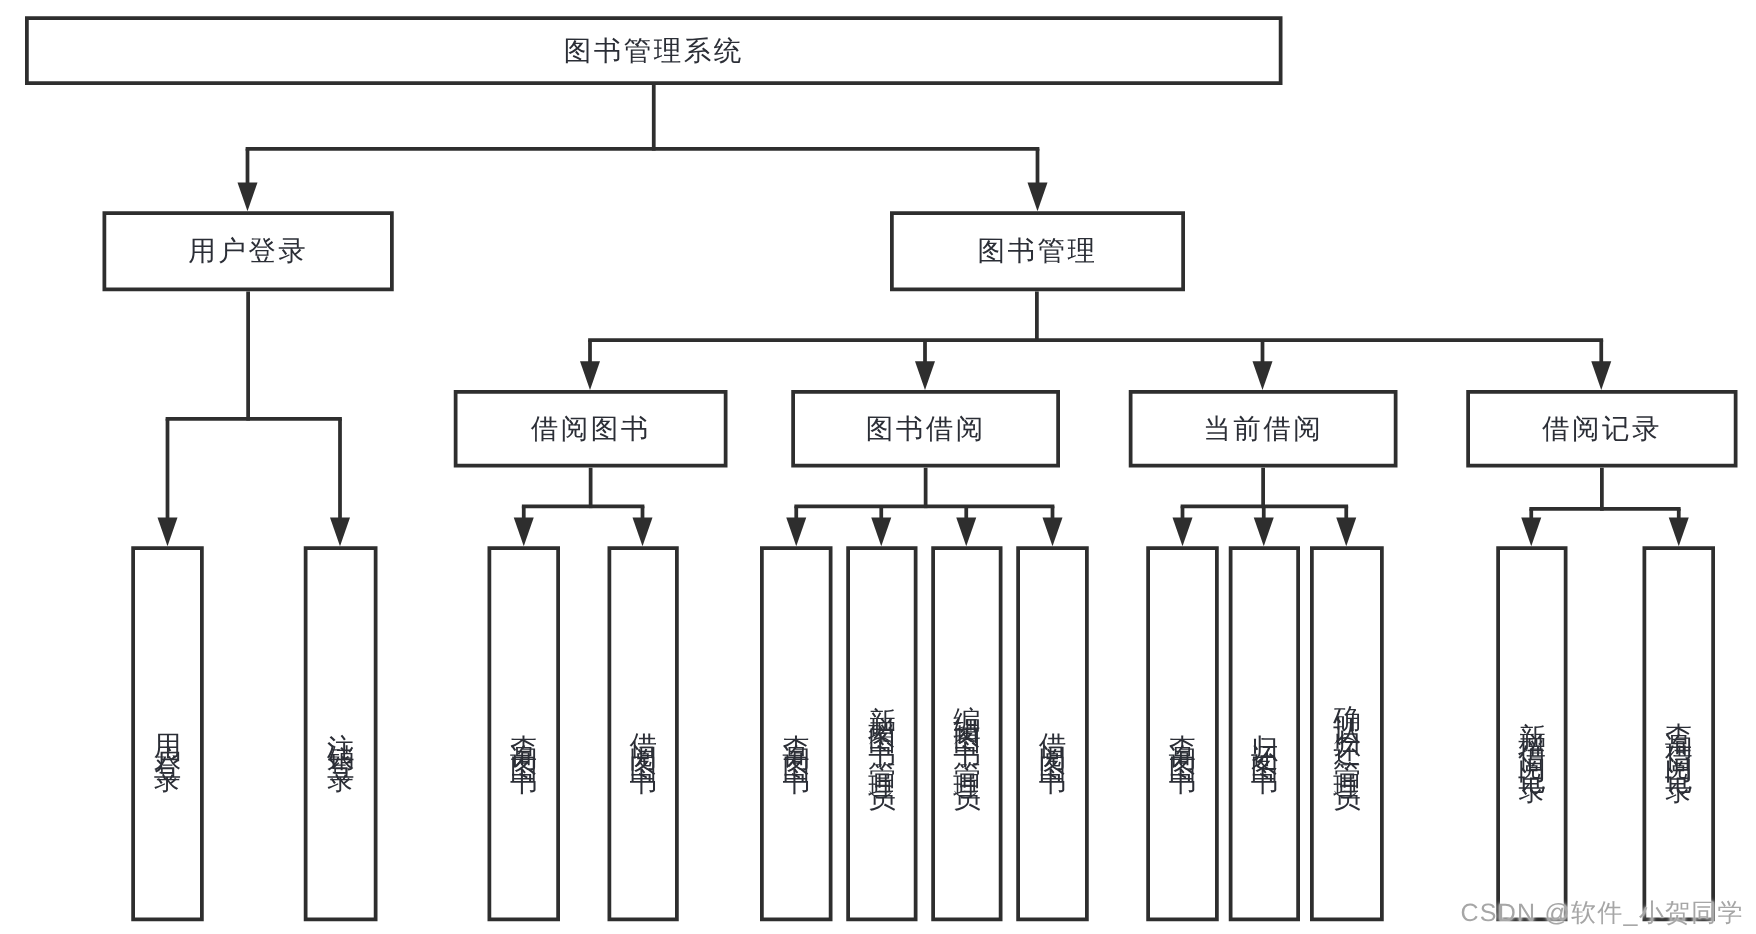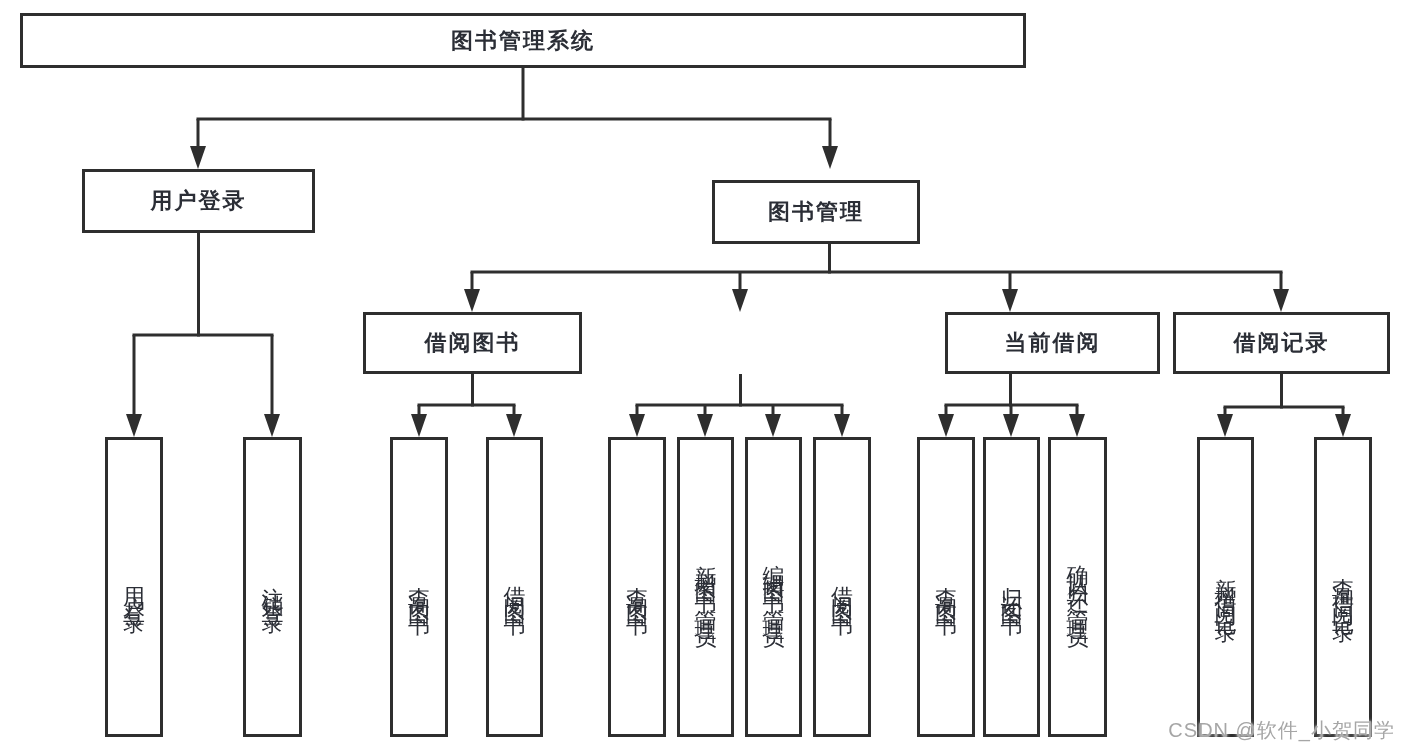--- a/index.html
+++ b/index.html
@@ -24,21 +24,20 @@
     display: flex;
     align-items: center;
     justify-content: center;
     color: #2b2e36;
     font-size: 22px;
   }
   .node.h span {
     letter-spacing: 2px;
     line-height: 1;
     white-space: nowrap;
-    font-weight: bold;
   }
   .node.v span {
     writing-mode: vertical-rl;
     text-orientation: mixed;
     letter-spacing: 9px;
     line-height: 1;
     white-space: nowrap;
   }
   #watermark {
     position: absolute;
@@ -126,28 +125,31 @@
     </g>
   </svg>
 
   <div class="node h" style="left:20px;top:13px;width:1006px;height:55px">
     <span>图书管理系统</span>
   </div>
 
   <div class="node h" style="left:82px;top:169px;width:233px;height:64px">
     <span>用户登录</span>
   </div>
-  <div class="node h" style="left:712px;top:180px;width:208px;height:64px">
+  <div class="node h" style="left:712px;top:169px;width:236px;height:64px">
     <span>图书管理</span>
   </div>
 
   <div class="node h" style="left:363px;top:312px;width:219px;height:62px">
     <span>借阅图书</span>
   </div>
-  <div class="node h" style="left:945px;top:312px;width:215px;height:62px">
+  <div class="node h" style="left:633px;top:312px;width:215px;height:62px">
+    <span>图书借阅</span>
+  </div>
+  <div class="node h" style="left:903px;top:312px;width:215px;height:62px">
     <span>当前借阅</span>
   </div>
   <div class="node h" style="left:1173px;top:312px;width:217px;height:62px">
     <span>借阅记录</span>
   </div>
 
   <div class="node v" style="left:105px;top:437px;width:58px;height:300px">
     <span>用户登录</span>
   </div>
   <div class="node v" style="left:243px;top:437px;width:59px;height:300px">

